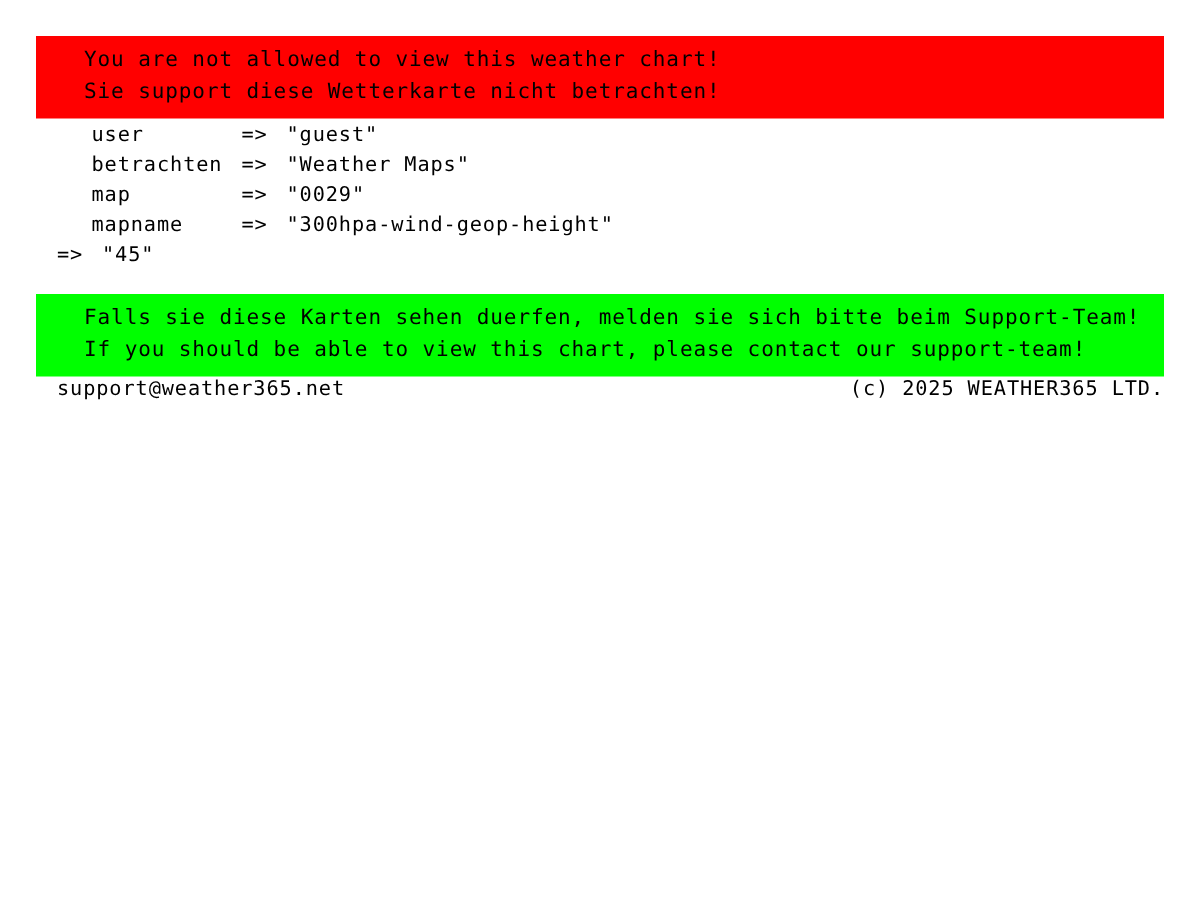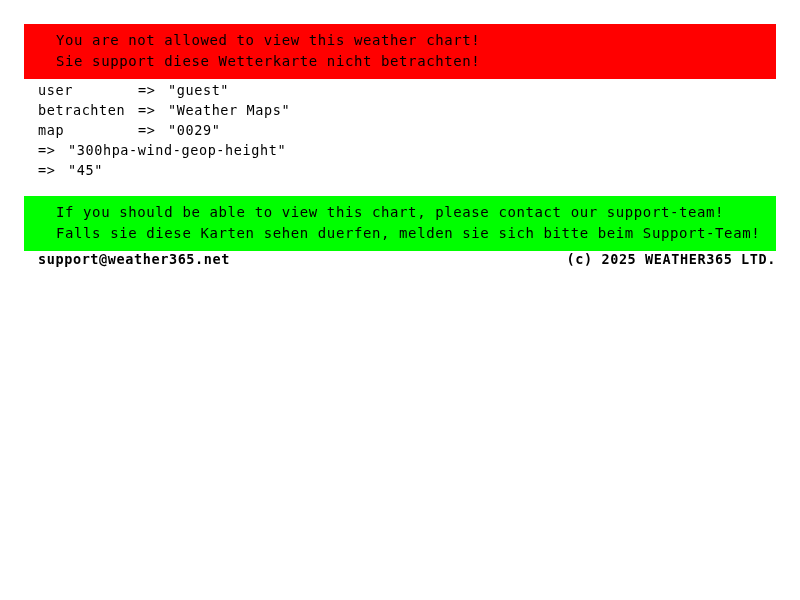--- a/index.html
+++ b/index.html
@@ -49,38 +49,38 @@
   }
   .field-row {
     display: flex;
     line-height: 20px;
     white-space: pre;
     font-size: 13.5px;
     letter-spacing: 0.6px;
   }
   .field-key {
     width: 100px;
+    margin-left: 23px;
   }
   .field-arrow {
     width: 30px;
   }
   .field-val {
     white-space: pre;
   }
   .footer {
     position: absolute;
     top: 251px;
     left: 38px;
     width: 738px;
     display: flex;
     justify-content: space-between;
     font-size: 13.5px;
     letter-spacing: 0.6px;
     white-space: pre;
-    font-weight: bold;
   }
 </style>
 </head>
 <body>
 
 <div class="page">
 
   <div class="banner banner-error">
     <div class="banner-line">You are not allowed to view this weather chart!</div>
     <div class="banner-line">Sie support diese Wetterkarte nicht betrachten!</div>
@@ -96,32 +96,33 @@
       <span class="field-key">betrachten</span>
       <span class="field-arrow">=&gt;</span>
       <span class="field-val">"Weather Maps"</span>
     </div>
     <div class="field-row">
       <span class="field-key">map</span>
       <span class="field-arrow">=&gt;</span>
       <span class="field-val">"0029"</span>
     </div>
     <div class="field-row">
+      <span class="field-key">mapname</span>
       <span class="field-arrow">=&gt;</span>
       <span class="field-val">"300hpa-wind-geop-height"</span>
     </div>
     <div class="field-row">
       <span class="field-arrow">=&gt;</span>
       <span class="field-val">"45"</span>
     </div>
   </div>
 
   <div class="banner banner-info">
+    <div class="banner-line">Falls sie diese Karten sehen duerfen, melden sie sich bitte beim Support-Team!</div>
     <div class="banner-line">If you should be able to view this chart, please contact our support-team!</div>
-    <div class="banner-line">Falls sie diese Karten sehen duerfen, melden sie sich bitte beim Support-Team!</div>
   </div>
 
   <div class="footer">
     <span>support@weather365.net</span>
     <span>(c) 2025 WEATHER365 LTD.</span>
   </div>
 
 </div>
 
 </body></html>

